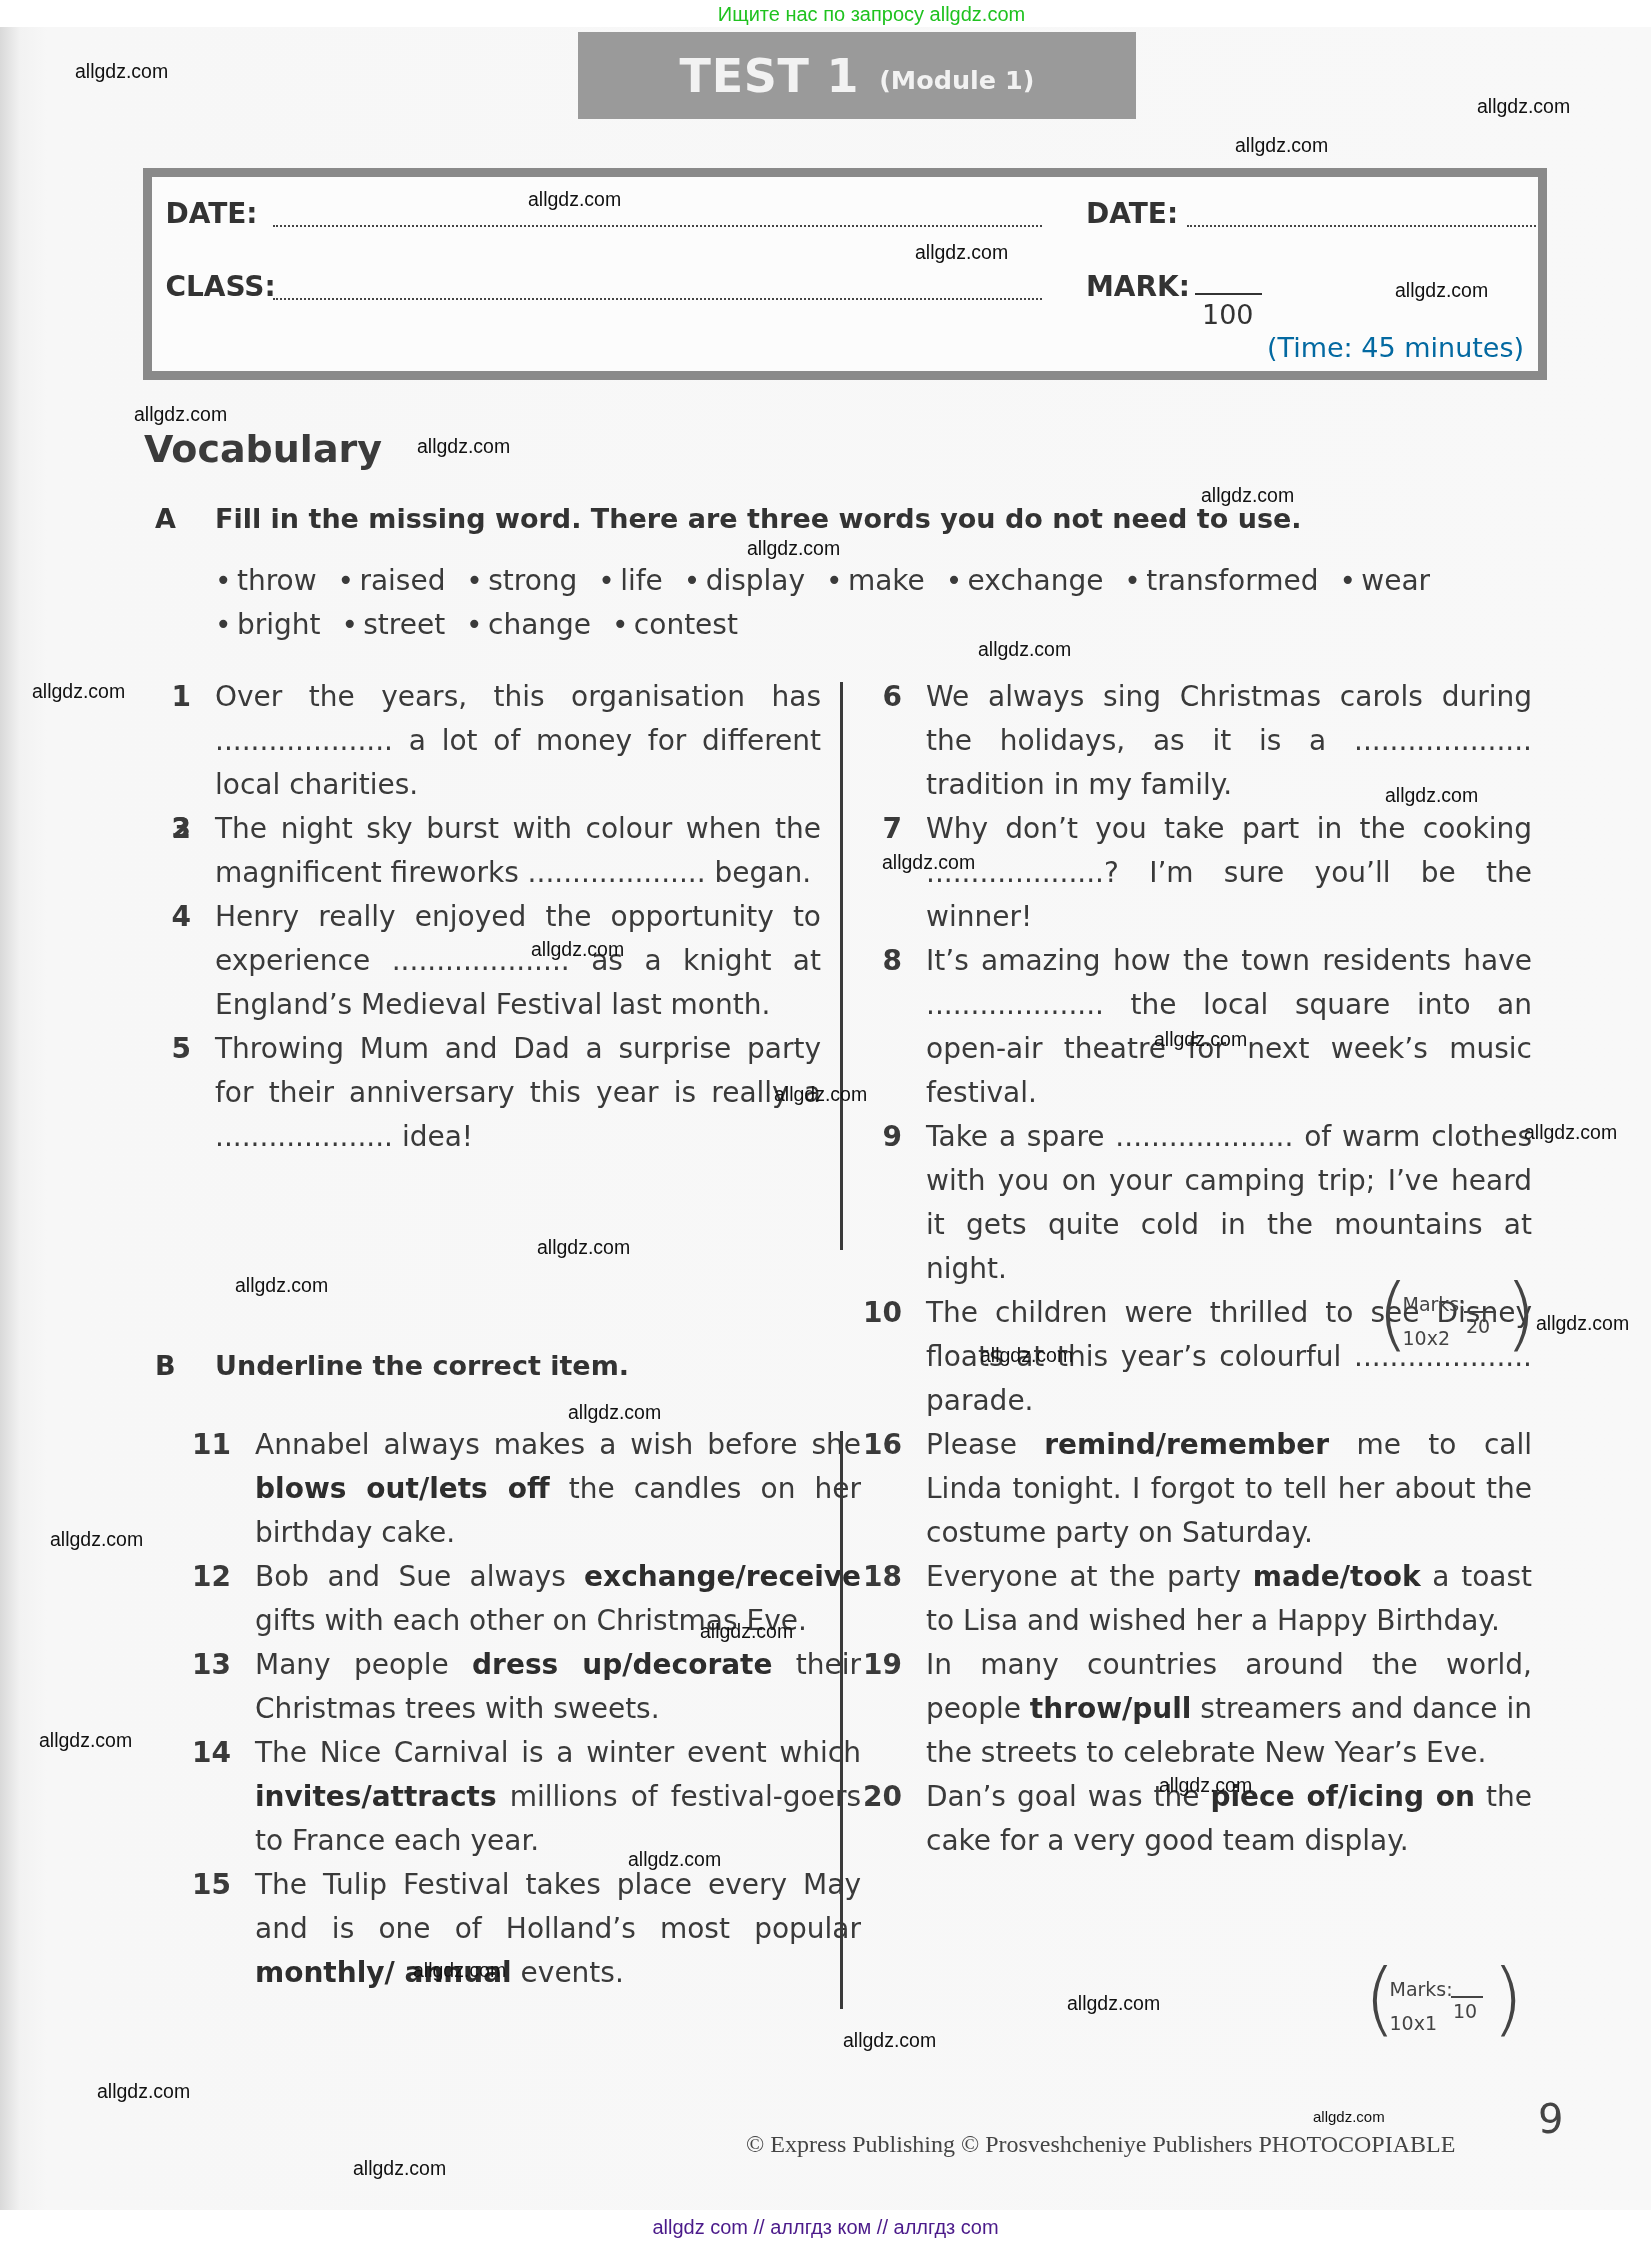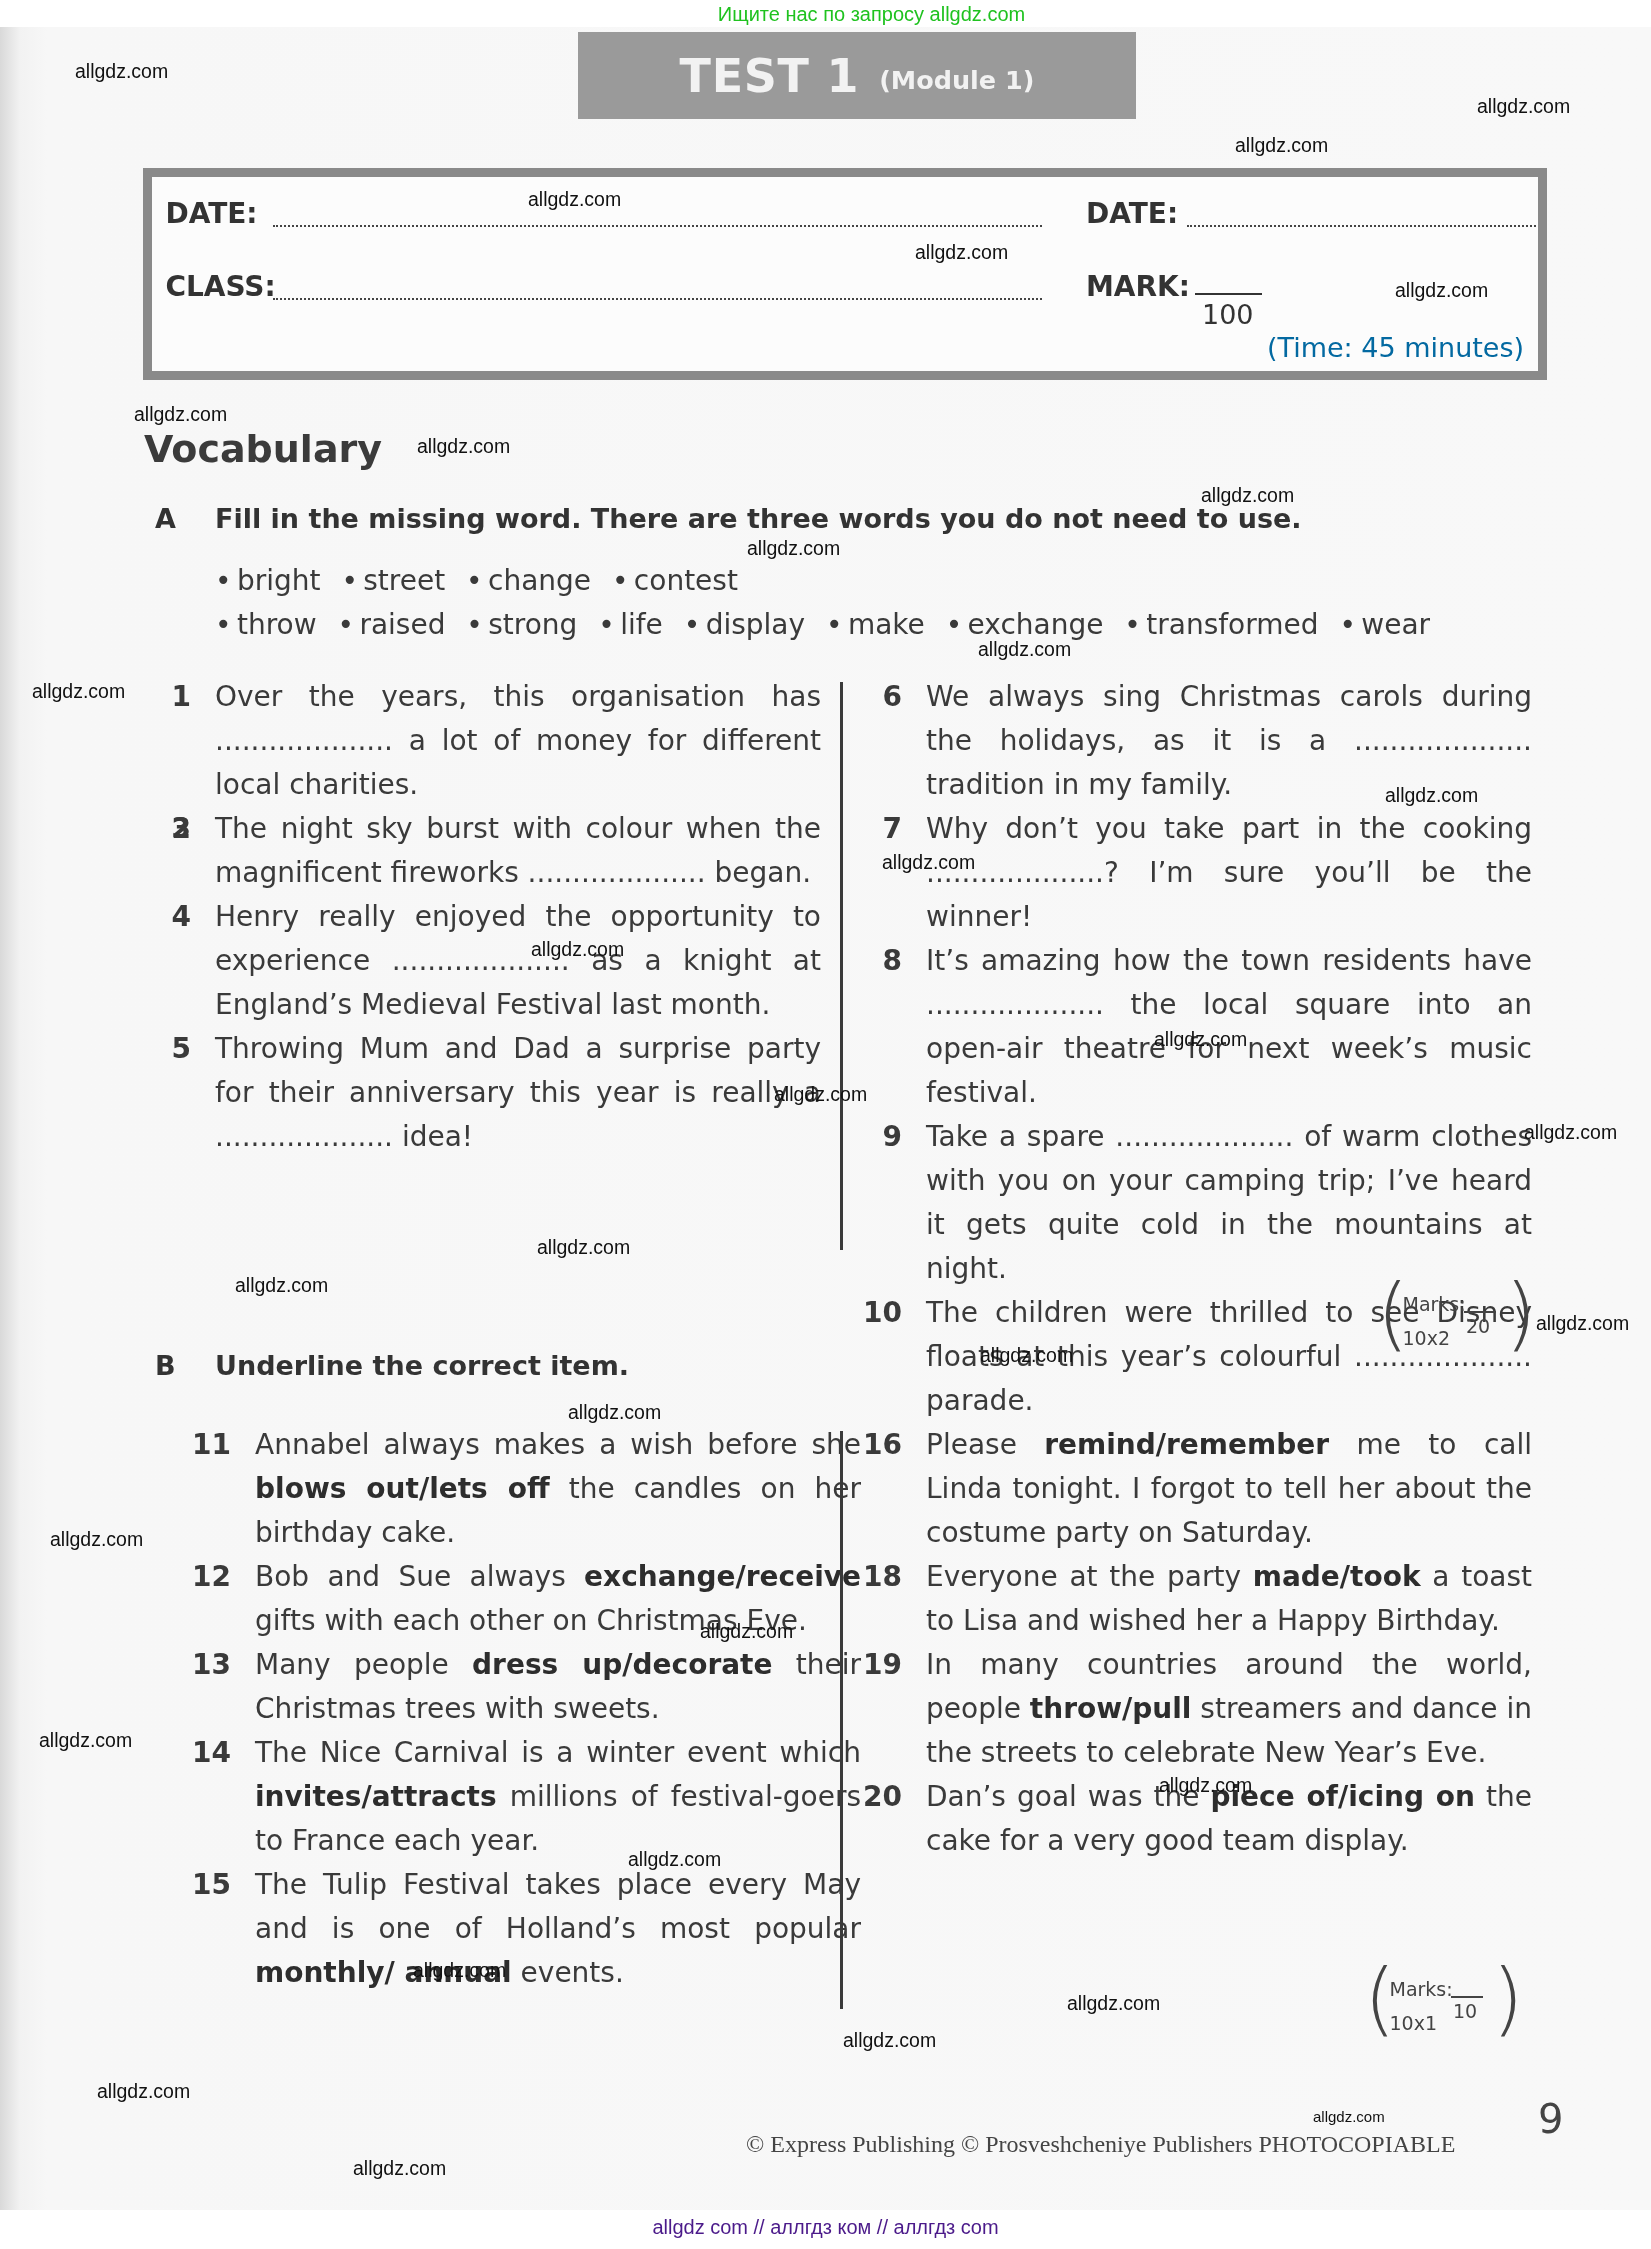--- a/index.html
+++ b/index.html
@@ -92,35 +92,35 @@
 </div>
 
 <div class="section-title" style="left:144px; top:427px;">Vocabulary</div>
 
 <div class="task" style="left:155px; top:503px;">
   <span class="letter">A</span><span>Fill in the missing word. There are three words you do not need to use.</span>
 </div>
 
 <div class="wordbox" style="top:559px;">
   <div>
-    <span class="w">bright</span>
-    <span class="w">street</span>
-    <span class="w">change</span>
-    <span class="w">contest</span>
-  </div>
-  <div>
     <span class="w">throw</span>
     <span class="w">raised</span>
     <span class="w">strong</span>
     <span class="w">life</span>
     <span class="w">display</span>
     <span class="w">make</span>
     <span class="w">exchange</span>
     <span class="w">transformed</span>
     <span class="w">wear</span>
+  </div>
+  <div>
+    <span class="w">bright</span>
+    <span class="w">street</span>
+    <span class="w">change</span>
+    <span class="w">contest</span>
   </div>
 </div>
 
 <div class="col" style="left:149px; top:675px;">
   <div class="item"><span class="num">1</span><span>Over the years, this organisation has .................... a lot of money for different local charities.</span></div>
   <div class="item"><span class="num">2</span></div>
   <div class="item"><span class="num">3</span><span>The night sky burst with colour when the magnificent fireworks .................... began.</span></div>
   <div class="item"><span class="num">4</span><span>Henry really enjoyed the opportunity to experience .................... as a knight at England’s Medieval Festival last month.</span></div>
   <div class="item"><span class="num">5</span><span>Throwing Mum and Dad a surprise party for their anniversary this year is really a .................... idea!</span></div>
 </div>

